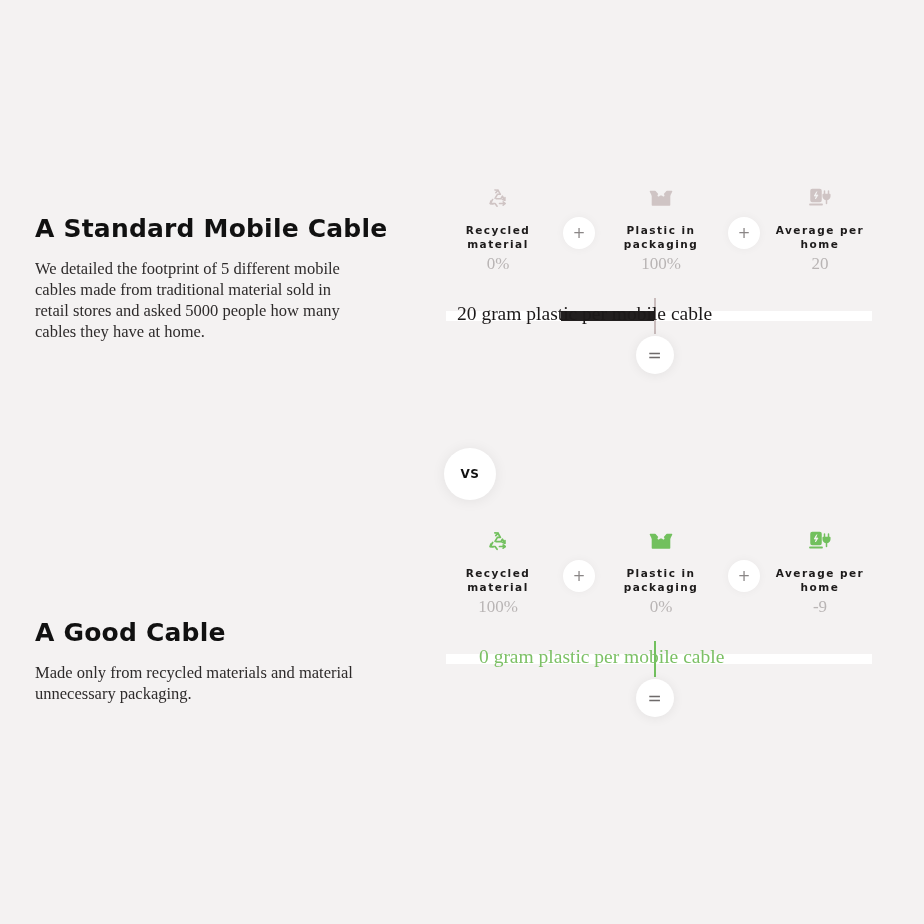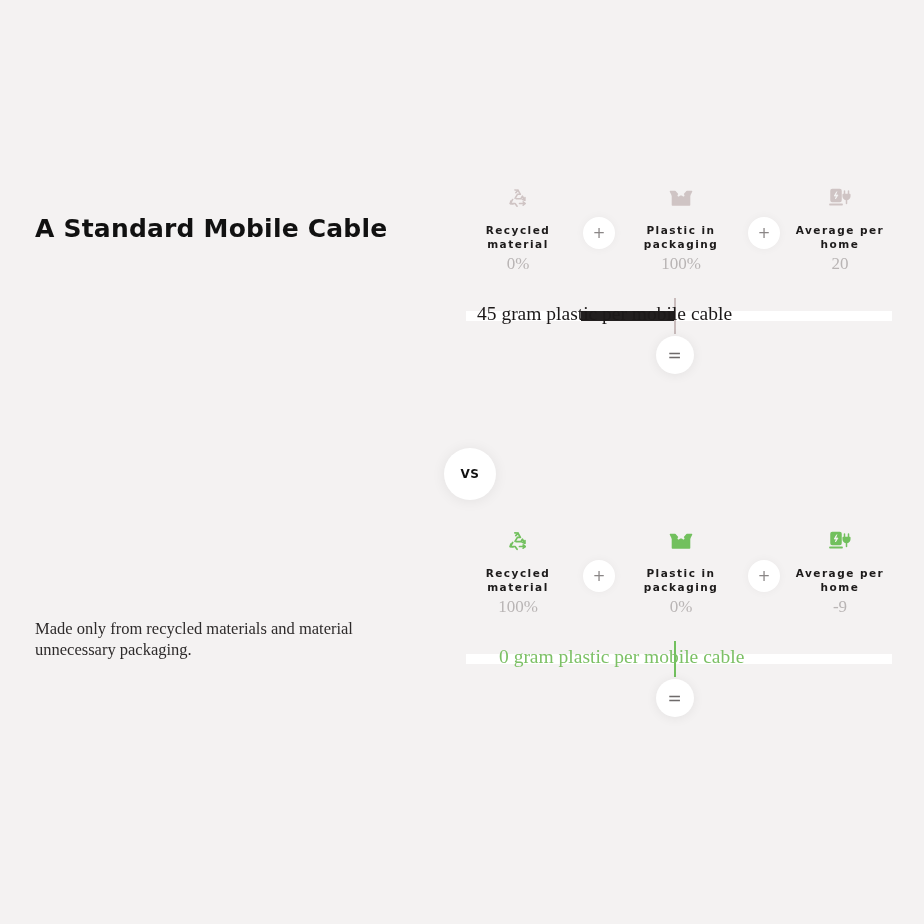--- a/index.html
+++ b/index.html
@@ -36,21 +36,21 @@
     line-height: 21px;
     color: #2e2b2b;
     margin: 0;
   }
   #copy-standard { top: 214px; }
   #copy-good { top: 618px; }
 
   
   .panel {
     position: absolute;
-    left: 444px;
+    left: 424px;
     width: 470px;
   }
   #panel-standard { top: 185px; }
   #panel-good { top: 528px; }
 
   
   .metrics-row {
     position: relative;
     height: 96px;
   }
@@ -190,23 +190,25 @@
     font-weight: 700;
     letter-spacing: 0.5px;
     color: #111111;
   }
 </style>
 </head>
 <body>
 
 <div class="copy-block" id="copy-standard">
   <h2 class="copy-title">A Standard Mobile Cable</h2>
+  <p class="copy-body">We detailed the footprint of 5 different mobile cables made from traditional material sold in retail stores and asked 5000 people how many cables they have at home.</p>
 </div>
 
 <div class="copy-block" id="copy-good">
+  <h2 class="copy-title">A  Good Cable</h2>
   <p class="copy-body">Made only from recycled materials and material unnecessary packaging.</p>
 </div>
 
 <div class="panel" id="panel-standard">
 
   <div class="metrics-row">
 
     <div class="metric m1">
       <div class="metric-icon">
         <svg width="22" height="22" viewBox="0 0 24 24" fill="none" stroke="#cfc4c4" stroke-width="1.7" stroke-linecap="round" stroke-linejoin="round">
@@ -263,21 +265,21 @@
 
   <div class="bar-wrap">
     <div class="bar-track"></div>
     <div class="bar-fill" id="fill-standard" style="left: 137.02px; width: 93.72px;"></div>
     <div class="bar-marker" id="marker-standard" style="left: 229.74px;"></div>
     <div class="equals-badge" id="equals-standard" style="left: 211.74px; top: 38px;">
       <span class="equals-glyph">=</span>
     </div>
   </div>
 
-  <div class="result-caption" id="result-standard" style="left: 33px; top: 118px;">45 gram plastic per mobile cable</div>
+  <div class="result-caption" id="result-standard" style="left: 33px; top: 118px;">20 gram plastic per mobile cable</div>
 </div>
 
 <div id="vs-badge">
   <span>VS</span>
 </div>
 
 <div class="panel" id="panel-good">
 
   <div class="metrics-row">
 

